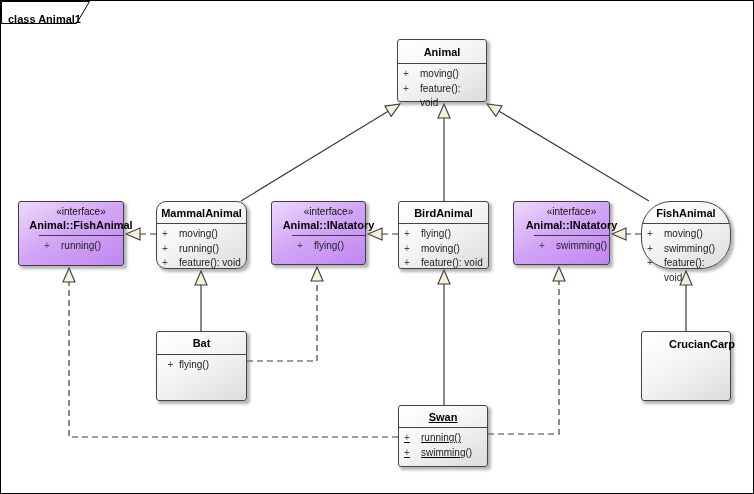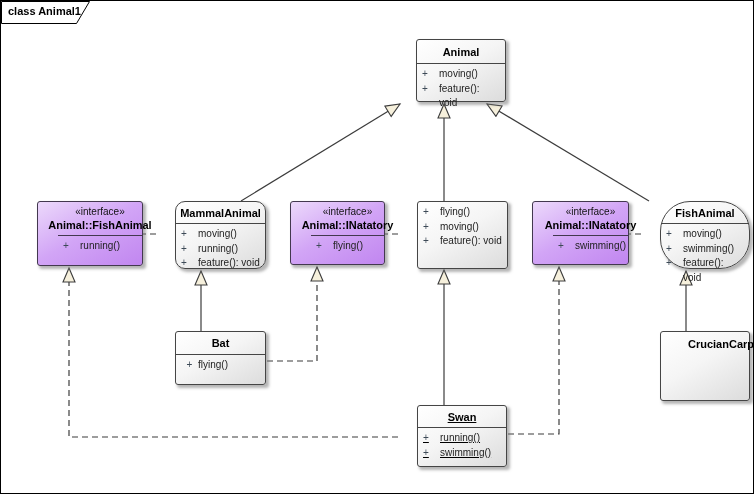--- a/index.html
+++ b/index.html
@@ -9,32 +9,31 @@
     width: 754px; height: 494px;
     background: #ffffff;
     border: 1px solid #000;
     font-family: "Liberation Sans", sans-serif;
     overflow: hidden;
   }
   #wires { position: absolute; top: 0; left: 0; width: 754px; height: 494px; }
   #wires path { pointer-events: stroke; }
 
   .frame-tab-label {
-    position: absolute; left: 7px; top: 4px;
+    position: absolute; left: 7px; top: 12px;
     font-size: 11px; font-weight: bold; color: #000;
   }
 
   .uml-box {
     position: absolute;
     border: 1px solid #454545;
     border-radius: 3px;
     box-shadow: 2.5px 2.5px 3px rgba(120,120,120,0.55);
     background: linear-gradient(150deg, #ffffff 0%, #f5f5f5 45%, #dcdcdc 100%);
     color: #000;
-    margin-left: 19px;
   }
   .uml-box.iface {
     border-color: #43384f;
     background: linear-gradient(150deg, #ecd9fb 0%, #d2a5f6 48%, #c186f0 100%);
     padding-left: 20px;
   }
   .hdr {
     display: flex; flex-direction: column;
     align-items: center; justify-content: center;
     border-bottom: 1px solid #454545;
@@ -134,20 +133,23 @@
     </div>
     <div class="body">
       <div class="m">
           <span class="v">+</span>
           <span>flying()</span>
         </div>
     </div>
   </div>
 
   <div class="uml-box" style="left:397px; top:200px; width:91px; height:68px;">
+    <div class="hdr" style="height:22px">
+      <div class="cls-name">BirdAnimal</div>
+    </div>
     <div class="body">
       <div class="m">
           <span class="v">+</span>
           <span>flying()</span>
         </div>
       <div class="m">
           <span class="v">+</span>
           <span>moving()</span>
         </div>
       <div class="m">
@@ -183,21 +185,21 @@
           <span class="v">+</span>
           <span>swimming()</span>
         </div>
       <div class="m">
           <span class="v">+</span>
           <span>feature(): void</span>
         </div>
     </div>
   </div>
 
-  <div class="uml-box" style="left:155px; top:330px; width:91px; height:54px;text-align:center;">
+  <div class="uml-box" style="left:155px; top:330px; width:91px; height:70px;text-align:center;">
     <div class="hdr" style="height:23px">
       <div class="cls-name">Bat</div>
     </div>
     <div class="body">
       <div class="m">
           <span class="v">+</span>
           <span>flying()</span>
         </div>
     </div>
   </div>

